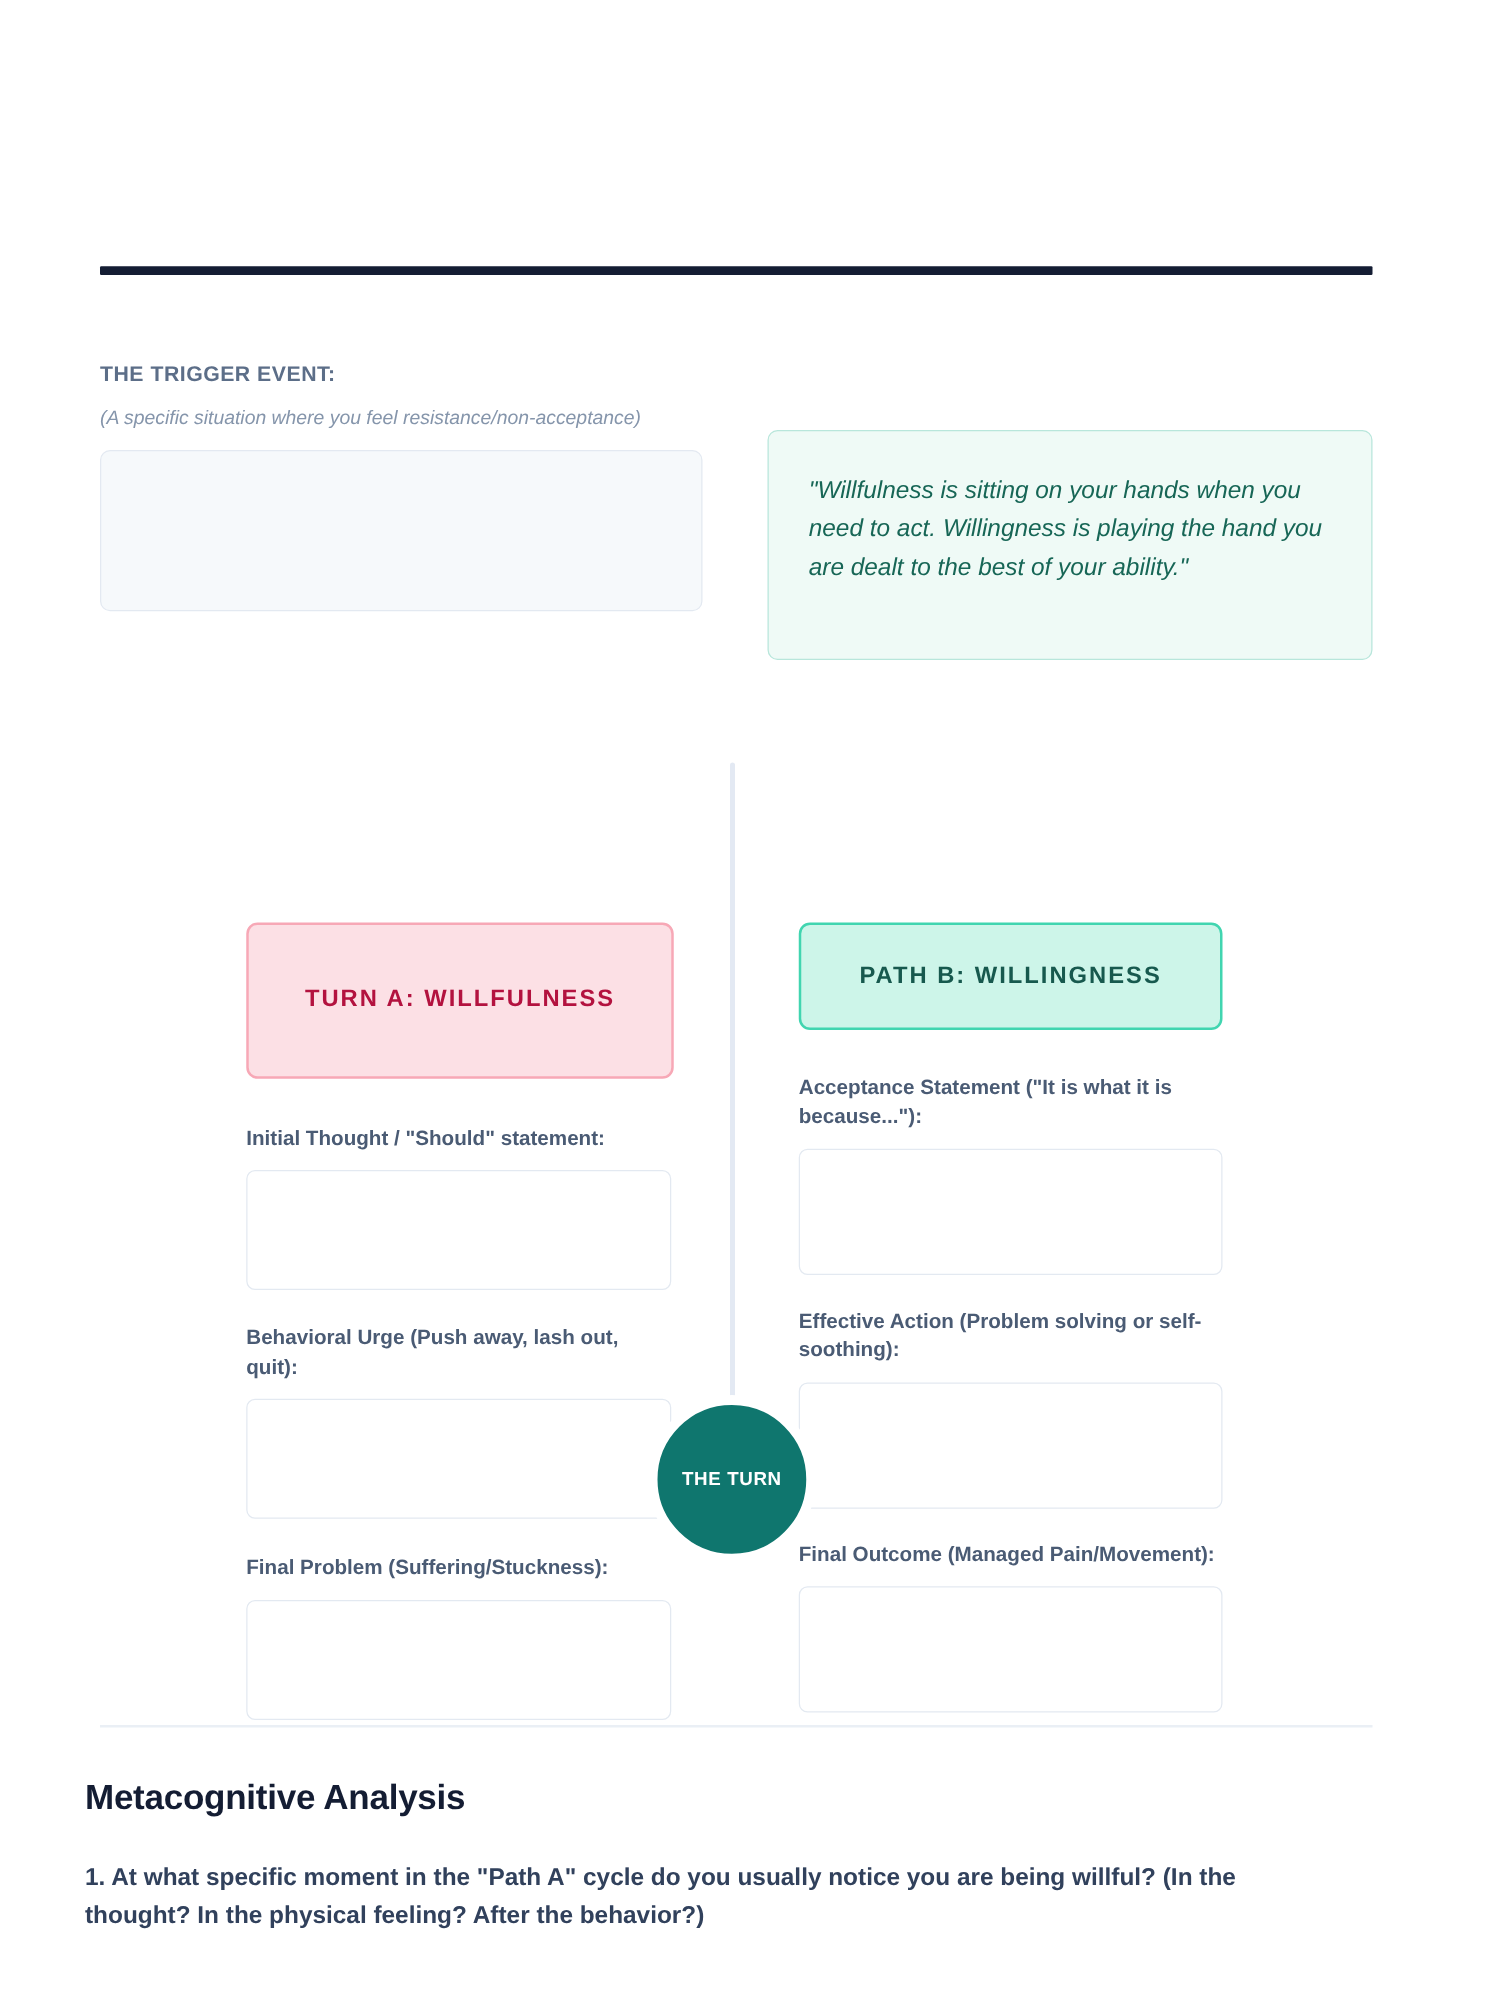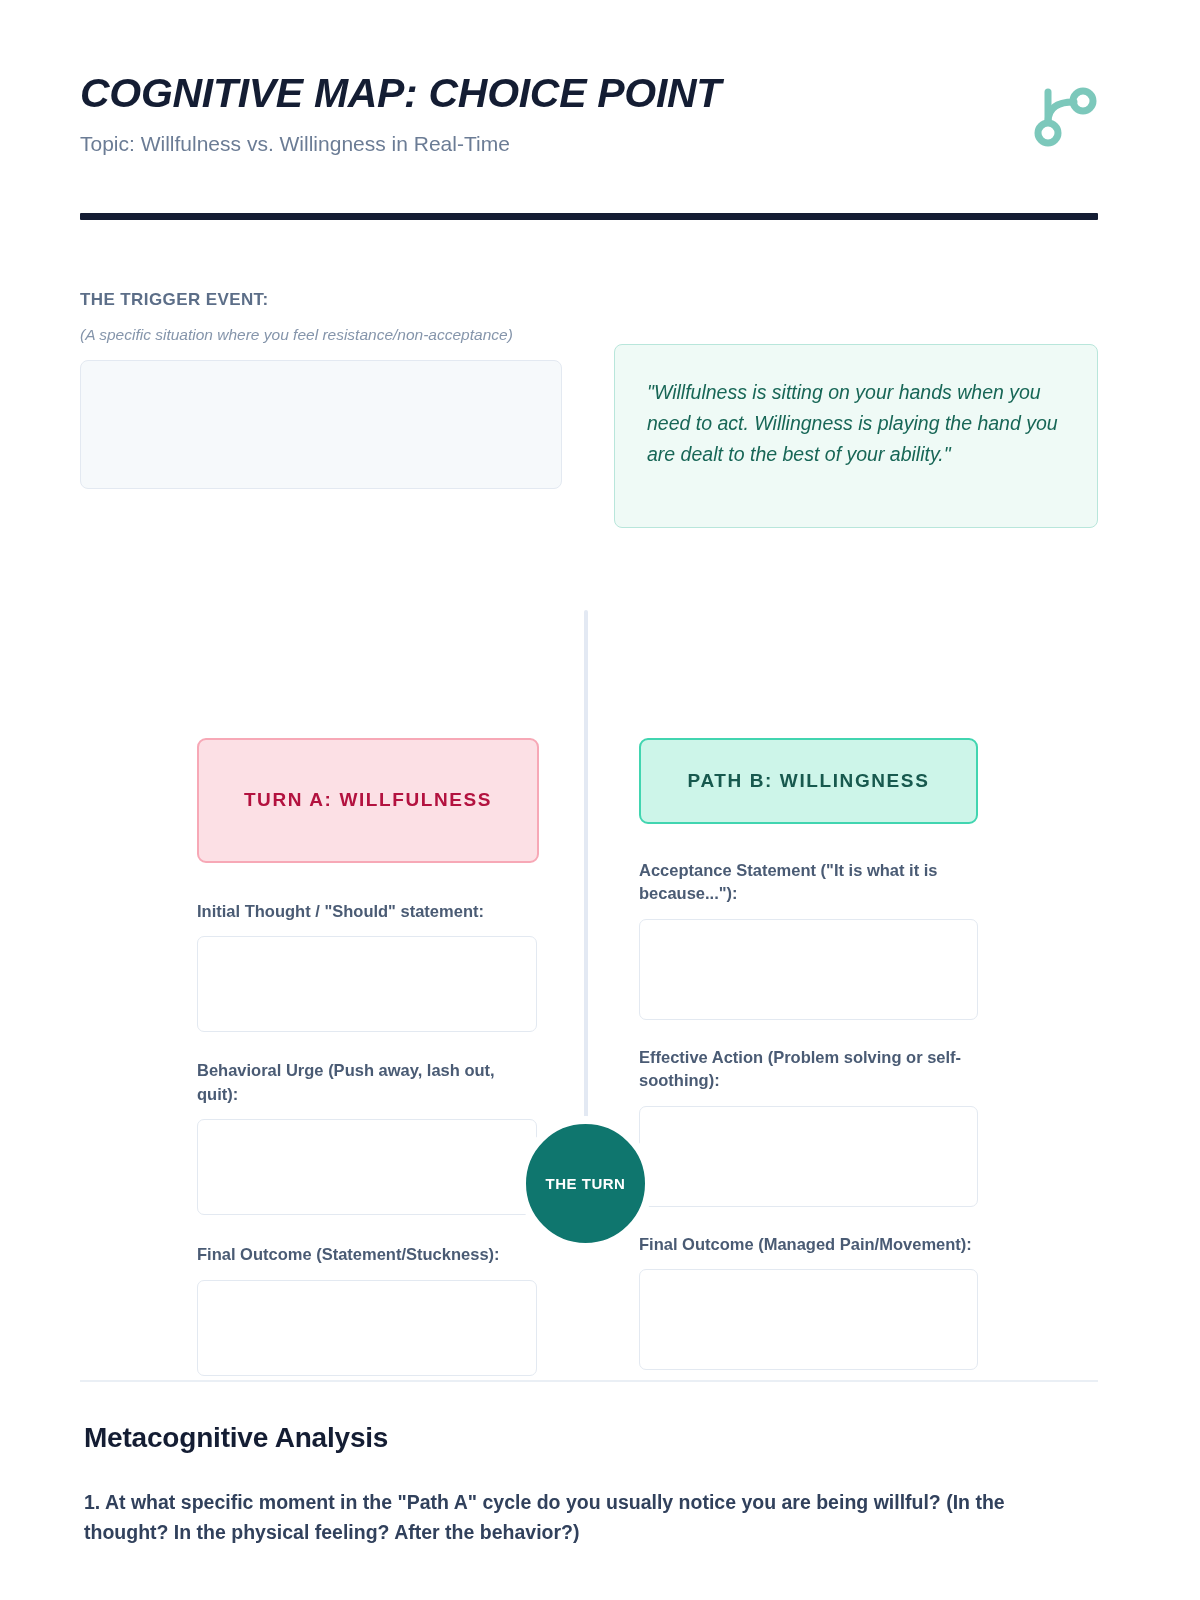--- a/index.html
+++ b/index.html
@@ -206,21 +206,21 @@
     color: #ffffff;
     font-size: 15px;
     font-weight: bold;
     letter-spacing: 0.5px;
     white-space: nowrap;
   }
 
   
   .analysis {
     position: absolute;
-    left: 84px;
+    left: 68px;
     top: 1422px;
     width: 1018px;
   }
   .analysis-title {
     font-size: 28px;
     font-weight: bold;
     color: #141d33;
     letter-spacing: -0.2px;
   }
   .analysis-q {
@@ -230,34 +230,20 @@
     line-height: 1.55;
     width: 1010px;
     font-weight: bold;
   }
 </style>
 </head>
 <body>
 
 <div class="page">
 
-  <div class="header">
-    <div class="title">COGNITIVE MAP: CHOICE POINT</div>
-    <div class="subtitle">Topic: Willfulness vs. Willingness in Real-Time</div>
-    <div class="brand-icon">
-      <svg viewBox="0 0 72 72" width="72" height="72" aria-hidden="true">
-        <g fill="none" stroke="#7cc8bb" stroke-width="7" stroke-linecap="round">
-          <line x1="22" y1="12" x2="22" y2="42"></line>
-          <path d="M22 42 C22 26 34 22 48 22"></path>
-          <circle cx="22" cy="53" r="10"></circle>
-          <circle cx="57" cy="21" r="10"></circle>
-        </g>
-      </svg>
-    </div>
-  </div>
   <div class="rule"></div>
 
   <div class="trigger">
     <div class="trigger-heading">THE TRIGGER EVENT:</div>
     <div class="trigger-hint">(A specific situation where you feel resistance/non-acceptance)</div>
     <div class="trigger-box"></div>
   </div>
 
   <div class="quote">
     <div class="quote-text">"Willfulness is sitting on your hands when you need to act. Willingness is playing the hand you are dealt to the best of your ability."</div>
@@ -273,21 +259,21 @@
       <div class="field-label">Initial Thought / "Should" statement:</div>
       <div class="field-box"></div>
     </div>
 
     <div class="field f2">
       <div class="field-label">Behavioral Urge (Push away, lash out, quit):</div>
       <div class="field-box"></div>
     </div>
 
     <div class="field f3">
-      <div class="field-label">Final Outcome (Statement/Stuckness):</div>
+      <div class="field-label">Final Problem (Suffering/Stuckness):</div>
       <div class="field-box"></div>
     </div>
   </div>
 
   <div class="col col-b">
     <div class="path-head path-head-b">PATH B: WILLINGNESS</div>
 
     <div class="field f1">
       <div class="field-label">Acceptance Statement ("It is what it is because..."):</div>
       <div class="field-box"></div>

